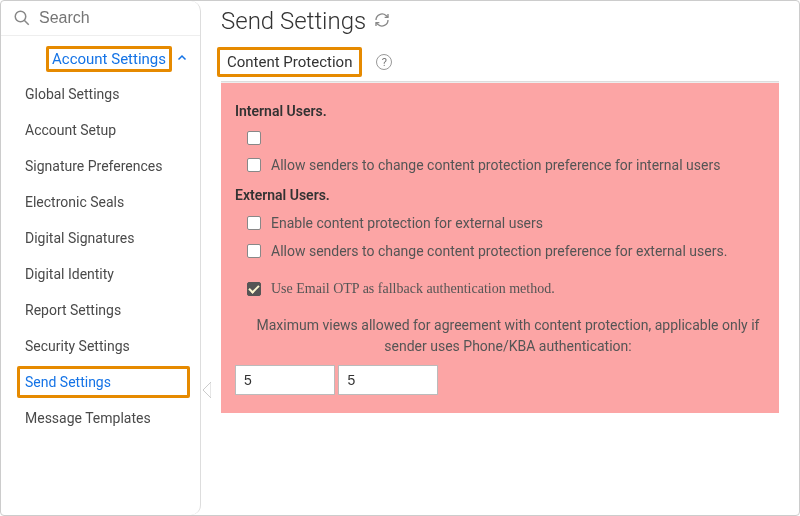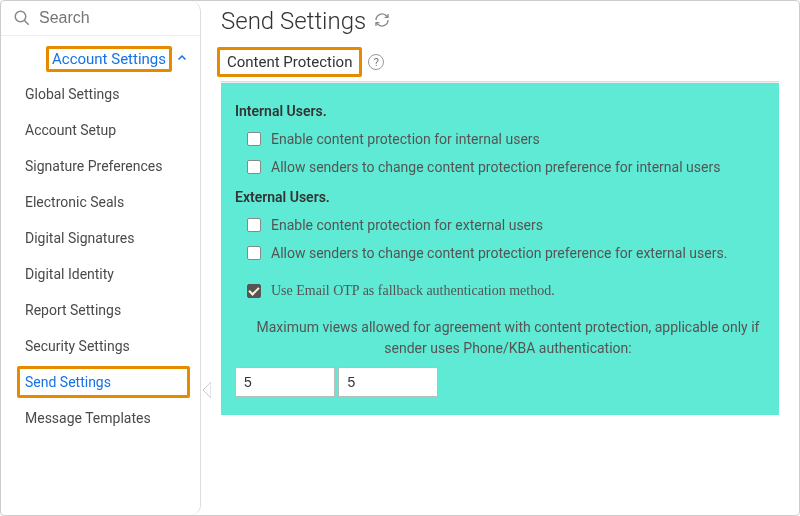--- a/index.html
+++ b/index.html
@@ -17,24 +17,24 @@
 .nav-item.selected { color: #1473e6; }
 .highlight { position: relative; }
 .highlight::before { content: ""; position: absolute; inset: -2px -4px; border: 3px solid #e68a00; border-radius: 2px; pointer-events: none; }
 .nav-item.highlight::before { inset: 2px 10px 2px 16px; }
 .nav-group .highlight::before { inset: -4px -6px; }
 .sel-caret { position: absolute; right: -1px; top: 50%; transform: translateY(-50%); width: 0; height: 0; }
 .main { flex: 1; padding: 0 20px 18px 20px; overflow: hidden; }
 .page-title-row { display: flex; align-items: center; gap: 8px; padding: 6px 0 14px 0; }
 .page-title { font-size: 24px; font-weight: 300; color: #333; }
 .refresh-icon { color: #888; }
-.section-head { display: flex; align-items: center; gap: 10px; border-bottom: 1px solid #ddd; padding-bottom: 6px; margin-bottom: 0; }
+.section-head { display: flex; align-items: center; gap: 18px; border-bottom: 1px solid #ddd; padding-bottom: 6px; margin-bottom: 0; }
 .section-label { font-size: 15px; color: #333; padding: 4px 6px; }
 .help-icon { width: 16px; height: 16px; border: 1px solid #999; border-radius: 50%; display: flex; align-items: center; justify-content: center; font-size: 11px; color: #777; }
-.panel { background: #5eead4; border-top: 1px solid #eee; padding: 14px 14px 18px 14px; }
+.panel { background: #fca5a5; border-top: 1px solid #eee; padding: 14px 14px 18px 14px; }
 .subhead { font-weight: 600; font-size: 14px; color: #333; margin: 6px 0 8px 0; }
 .check-row { display: flex; align-items: center; gap: 10px; padding: 4px 0 8px 12px; color: #555; font-size: 14px; }
 .cbox { width: 14px; height: 14px; border: 1px solid #888; border-radius: 2px; flex: none; background: #fff; position: relative; }
 .cbox.checked { background: #555; border-color: #555; }
 .cbox.checked::after { content: ""; position: absolute; left: 3px; top: 0px; width: 4px; height: 8px; border: solid #fdf8d1; border-width: 0 2px 2px 0; transform: rotate(45deg); }
 .desc { color: #555; font-size: 14px; line-height: 1.5; margin: 10px 0 8px 16px; text-align: center; }
 .num-input { width: 100px; padding: 6px 8px; border: 1px solid #bbb; background: #fff; font-size: 14px; color: #333; }
 </style>
 </head>
 <body>
@@ -86,21 +86,20 @@
 
     <div class="section-head">
       <span class="section-label highlight" style="position:relative; display:inline-block;">Content Protection</span>
       <span class="help-icon">?</span>
     </div>
 
     <div class="panel">
       <div class="subhead">Internal Users.</div>
       <label class="check-row">
         <span class="cbox"></span>
-        <span>Enable content protection for internal users</span>
       </label>
       <label class="check-row">
         <span class="cbox"></span>
         <span>Allow senders to change content protection preference for internal users</span>
       </label>
 
       <div class="subhead">External Users.</div>
       <label class="check-row">
         <span class="cbox"></span>
         <span>Enable content protection for external users</span>

